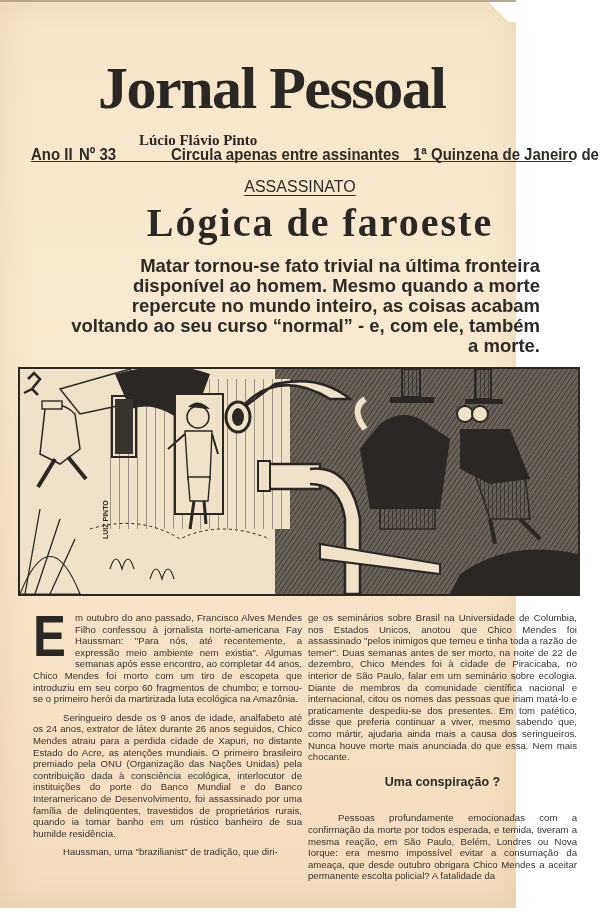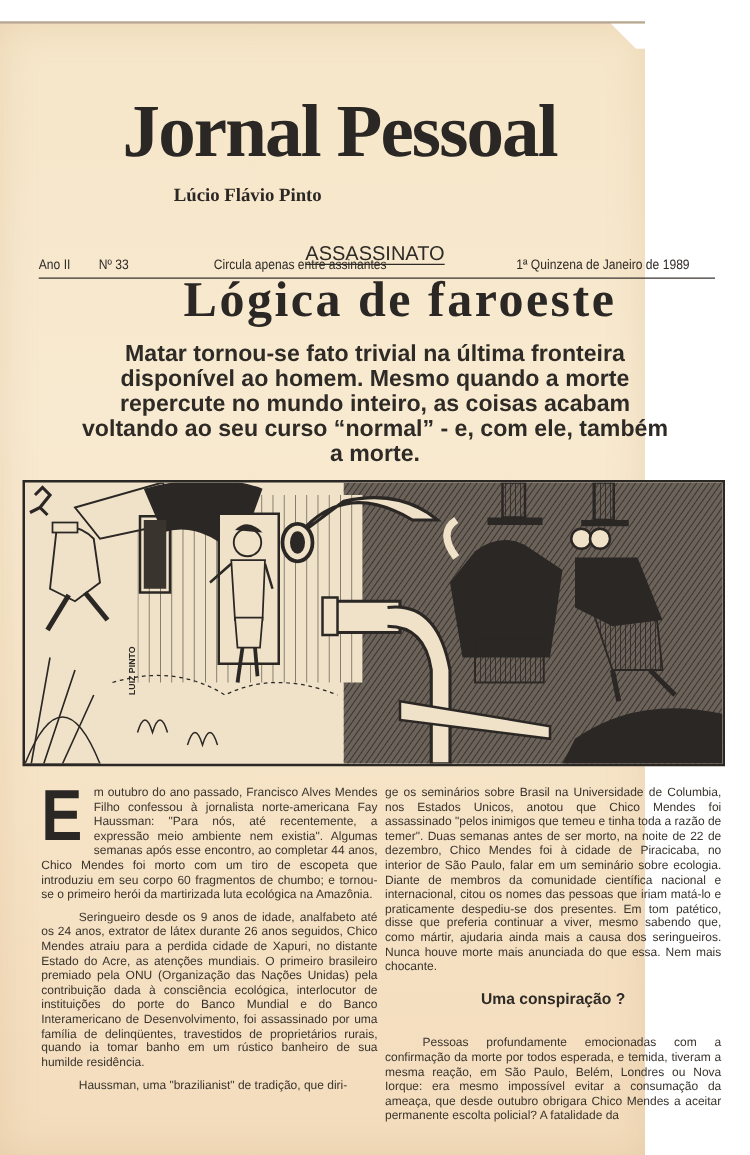--- a/index.html
+++ b/index.html
@@ -3,21 +3,21 @@
   <meta charset="utf-8">
   <style>
     html, body { margin: 0; padding: 0; }
     body {
       width: 600px; height: 924px; overflow: hidden;
       background: #ffffff;
       font-family: "Liberation Sans", sans-serif;
       color: #2e2a26;
     }
     .page {
-      position: absolute; left: 0; top: 17px;
+      position: absolute; left: 0; top: 0;
       width: 516px; height: 906px;
       background: linear-gradient(180deg, #f6e6c9 0%, #f8ead0 35%, #f6e3c6 70%, #f3dcbc 100%);
       border-top: 2px solid #b9a890;
       box-shadow: inset 0 0 30px rgba(200,160,110,0.25);
     }
     .page::after {
       content: ""; position: absolute; right: 0; top: 0;
       width: 34px; height: 20px;
       background: linear-gradient(225deg, #ffffff 50%, transparent 51%);
     }
@@ -29,38 +29,37 @@
       color: #2b2724; white-space: nowrap;
     }
     .masthead-author {
       position: absolute; left: 139px; top: 118px;
       font-family: "Liberation Serif", serif; font-weight: bold;
       font-size: 15px; color: #2b2724; margin-top: 12px;
     }
     .dateline {
       position: absolute; left: 31px; top: 141px; width: 541px;
       height: 18px; border-bottom: 1.5px solid #3a3430;
-      font-size: 11px; font-weight: normal; color: #2e2a26;
+      font-size: 17px; font-weight: bold; color: #2e2a26;
       font-stretch: condensed;
-      margin-top: 44px;
     }
     .dateline span { position: absolute; top: 2px; white-space: nowrap; transform: scaleX(0.88); transform-origin: left; }
     
     .kicker {
       position: absolute; left: 0; width: 600px; top: 176px; text-align: center;
       font-size: 16px; font-weight: normal;
     }
     .kicker span { text-decoration: underline; text-underline-offset: 3px; }
     .headline {
       position: absolute; left: 0; width: 600px; top: 197px; text-align: center;
       font-family: "Liberation Serif", serif; font-weight: bold;
       font-size: 40px; letter-spacing: 2px; color: #2b2724; padding-left: 20px;
     }
     .deck {
-      position: absolute; left: 60px; width: 480px; top: 254px; text-align: center;
+      position: absolute; left: 60px; width: 480px; top: 254px; text-align: right;
       font-size: 18.5px; font-weight: bold; line-height: 20px; color: #2e2a26;
     }
     
     .illustration {
       position: absolute; left: 18px; top: 365px; width: 558px; height: 225px;
       border: 2px solid #2b2724; overflow: hidden; background: #efe2c8;
     }
     .illustration svg { display: block; }
     
     .col {

